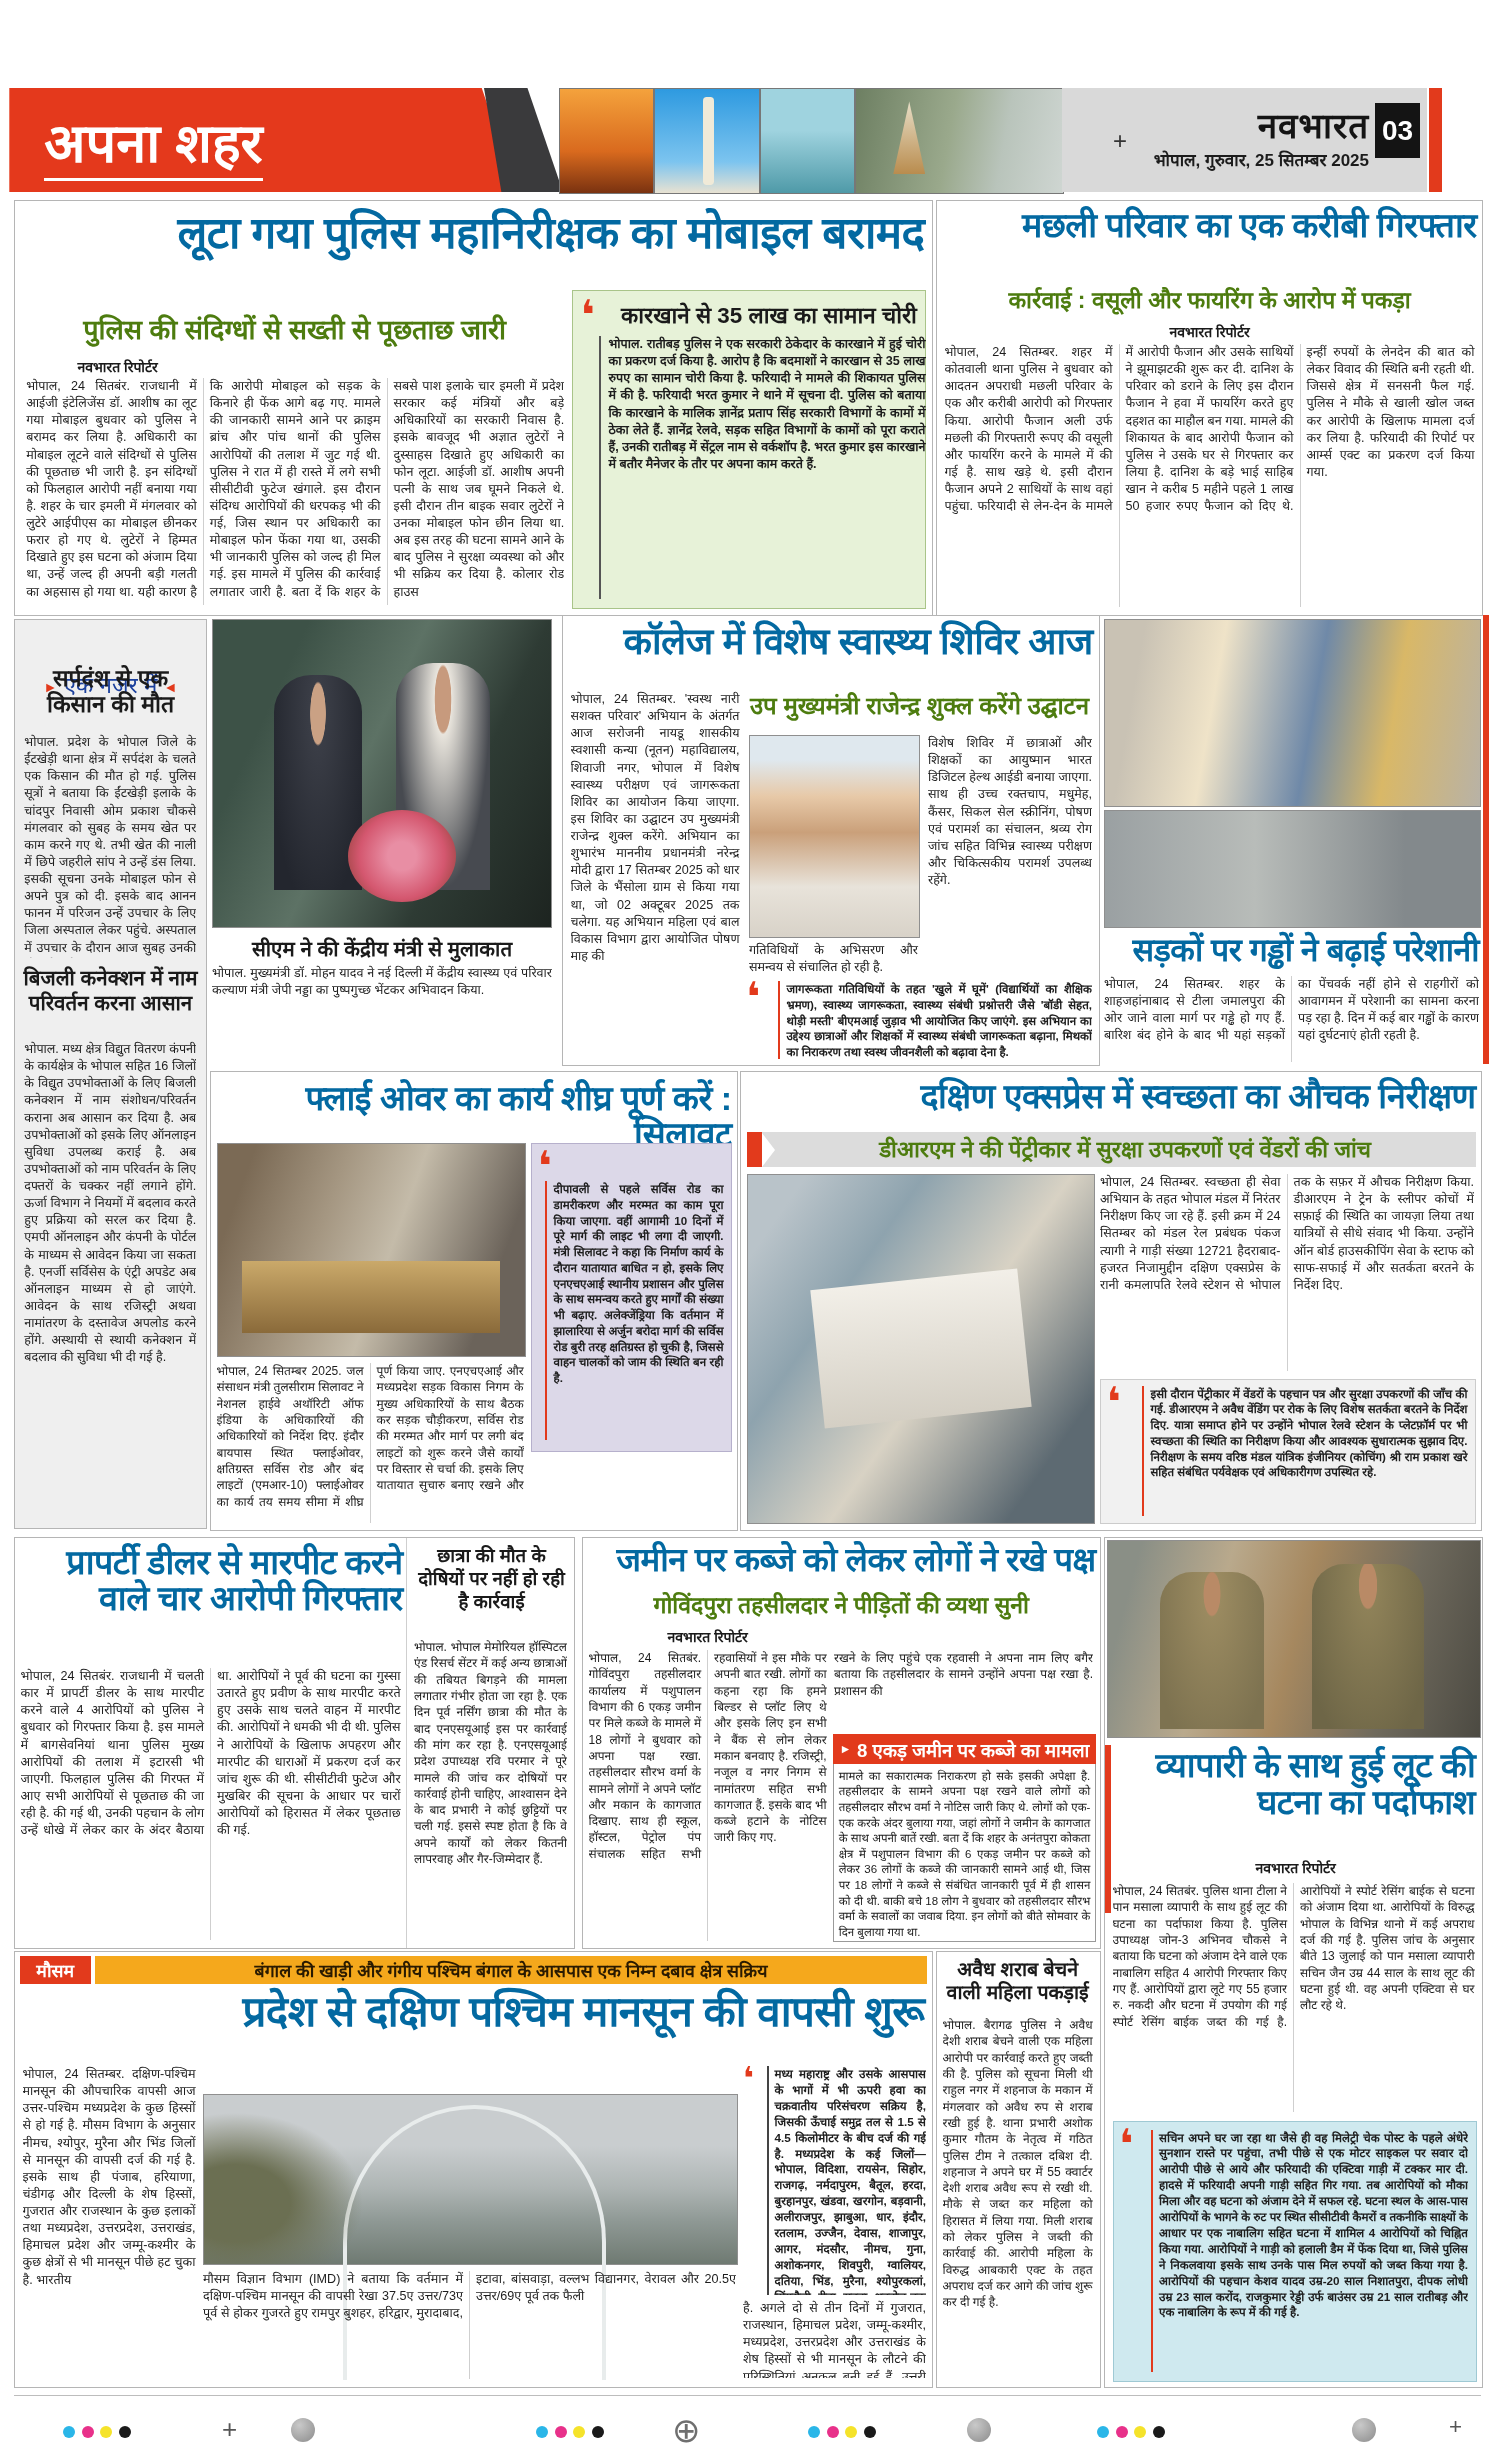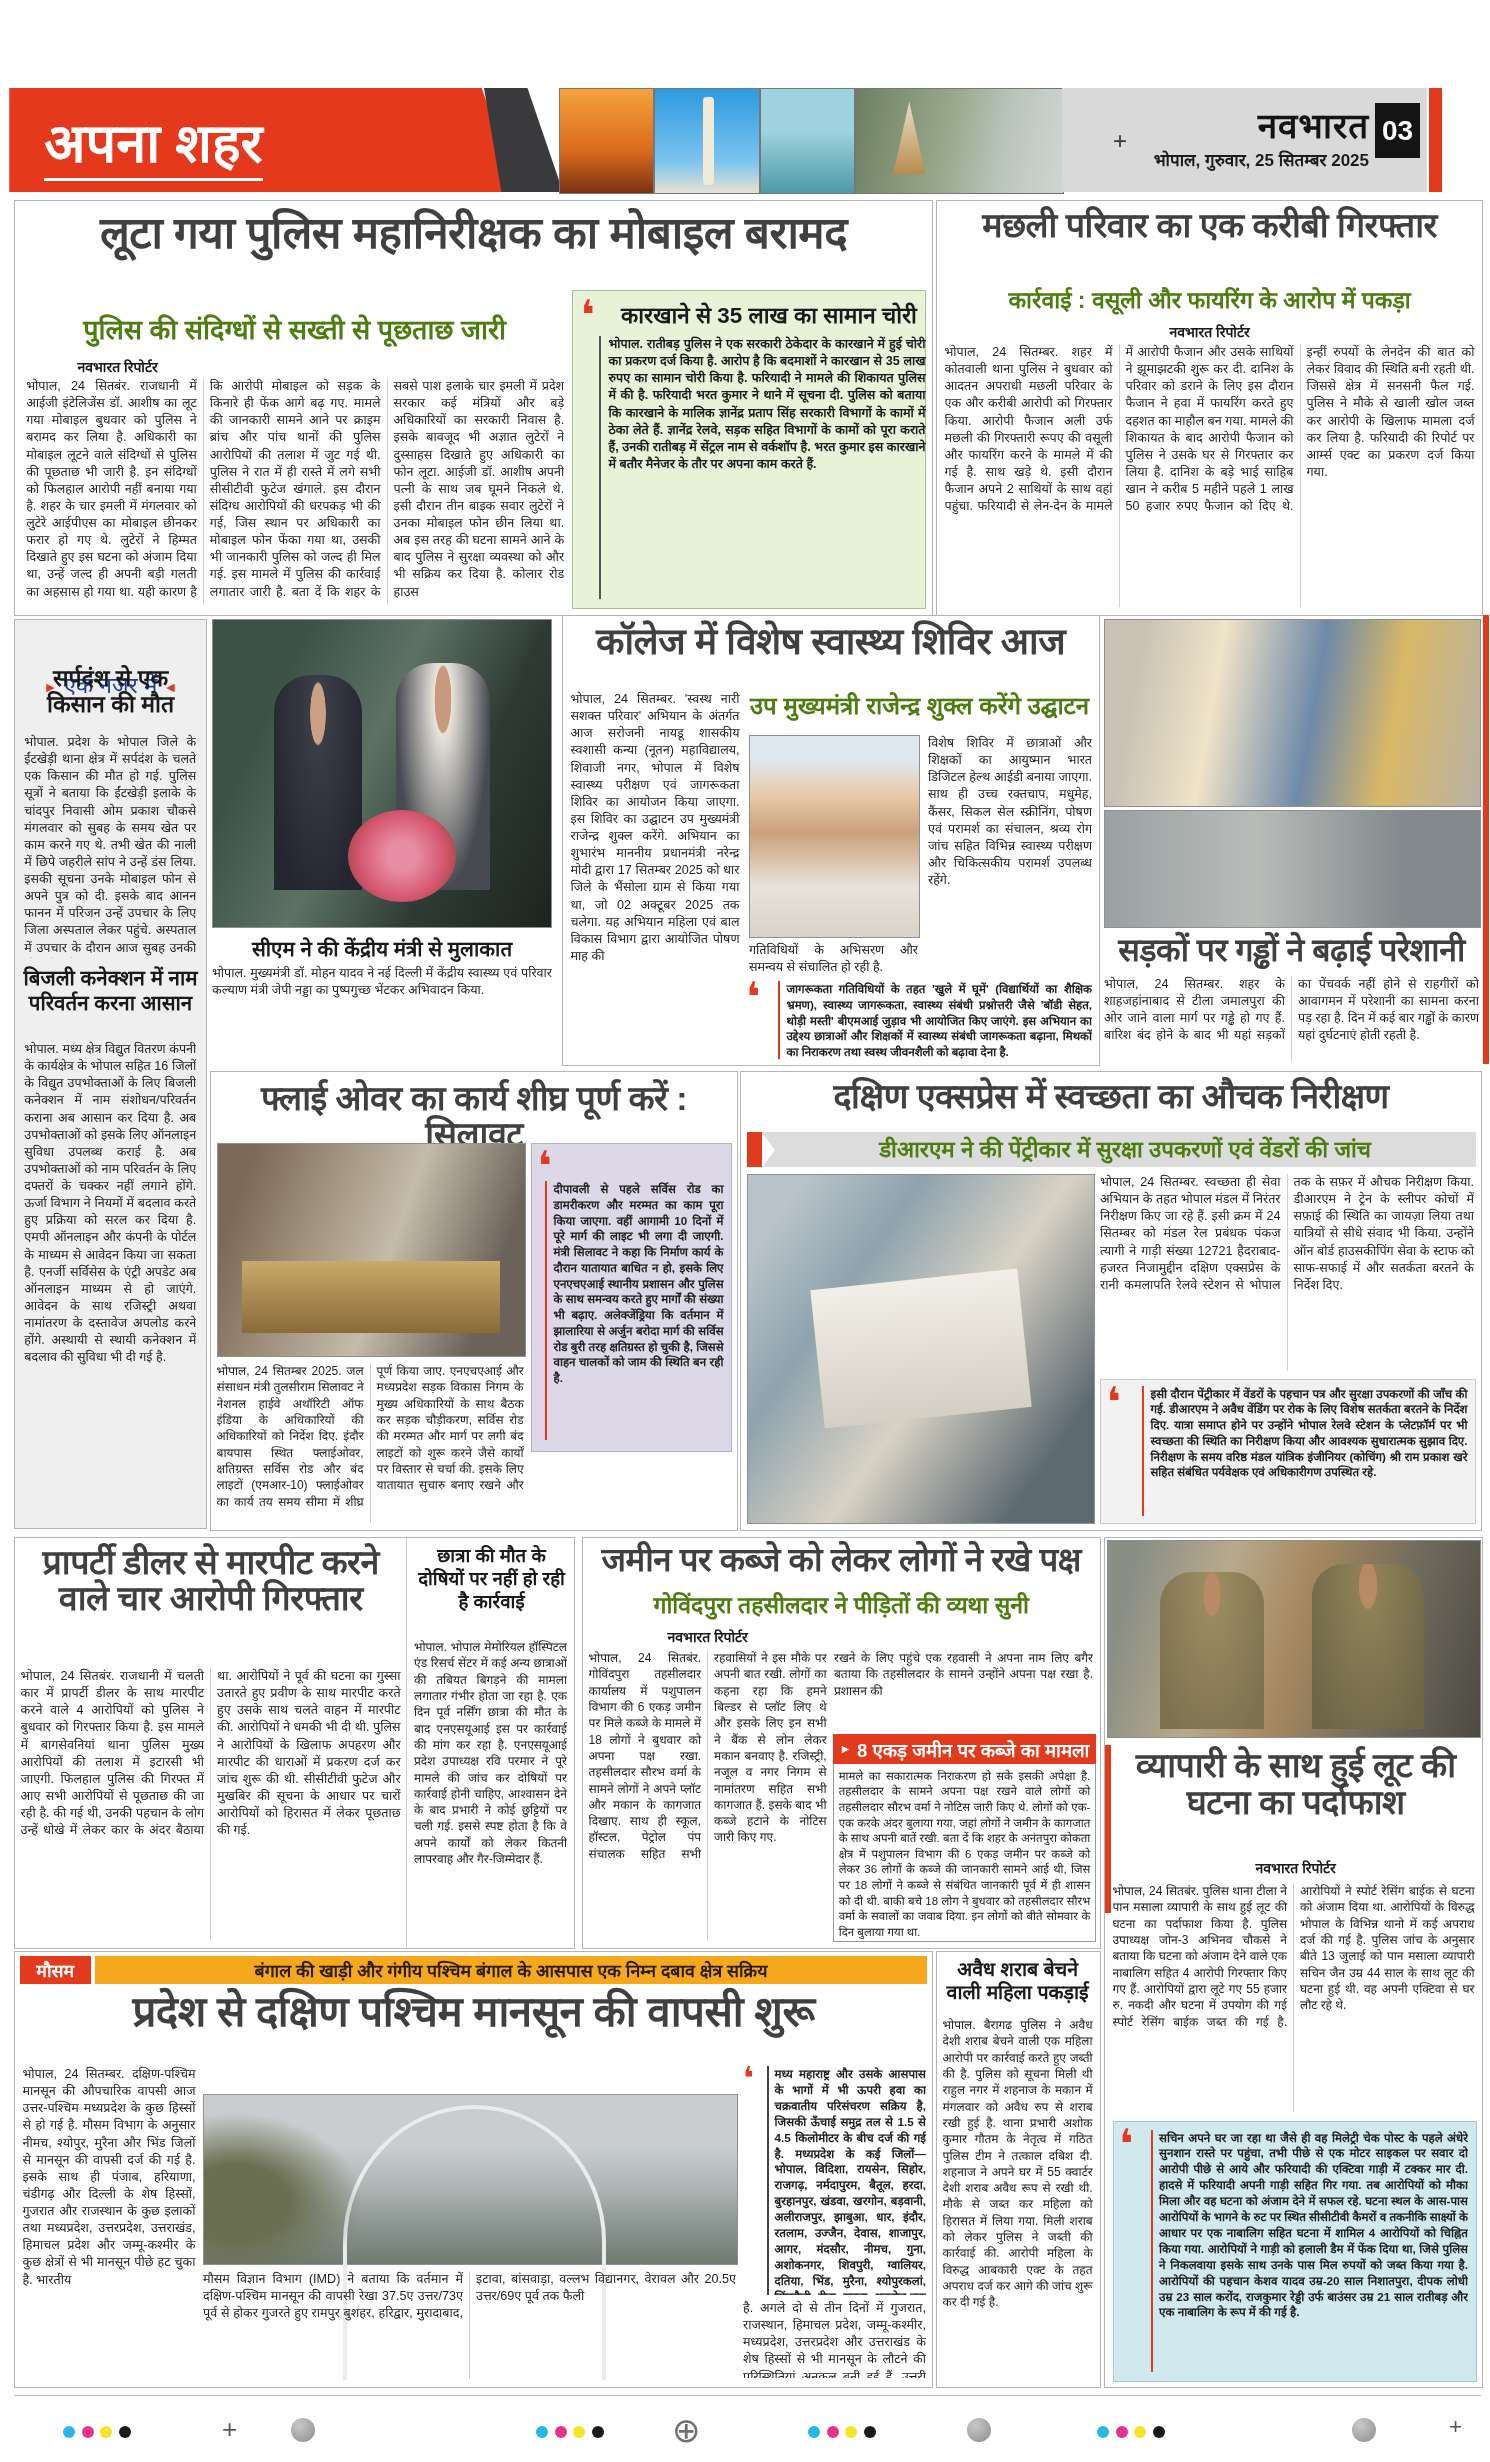--- a/index.html
+++ b/index.html
@@ -1,20 +1,20 @@
 <!DOCTYPE html>
 <html style="font-size:15px"><head>
 <meta charset="utf-8">
 <style>
   html,body{margin:0;padding:0;background:#ffffff;}
   .page{position:relative;width:1490px;height:2462px;background:#fff;overflow:hidden;
         font-family:"Liberation Sans","DejaVu Sans",sans-serif;color:#1a1a1a;}
   .abs{position:absolute;}
   .box{border:0.9px solid #b5b5b5;background:#fff;}
-  .headline{font-weight:800;color:#404040;line-height:1.08;text-align:center;letter-spacing:-0.5px;}
+  .headline{font-weight:800;color:#0369a1;line-height:1.08;text-align:right;letter-spacing:-0.5px;}
   .subhead{font-weight:700;color:#4d7c0f;text-align:center;line-height:1.15;}
   .byline{font-weight:700;text-align:center;font-size:14px;}
   .bt{font-size:12.6px;line-height:1.36;text-align:justify;color:#1d1d1d;overflow:hidden;}
   .c2{column-count:2;column-gap:13px;column-rule:0.9px solid #cfcfcf;}
   .c3{column-count:3;column-gap:13px;column-rule:0.9px solid #cfcfcf;}
   .photo{border:0.9px solid #8f8f8f;}
   .qicon{color:#e23a1c;font-size:41px;line-height:0.8;font-weight:800;}
   .greenbox{background:#e7f2d8;border:0.9px solid #a9c489;}
   .bluebox{background:#cfe9ef;border:0.9px solid #9fc9d4;}
   .lavbox{background:#dcd8e8;border:0.9px solid #b6b0cc;}

